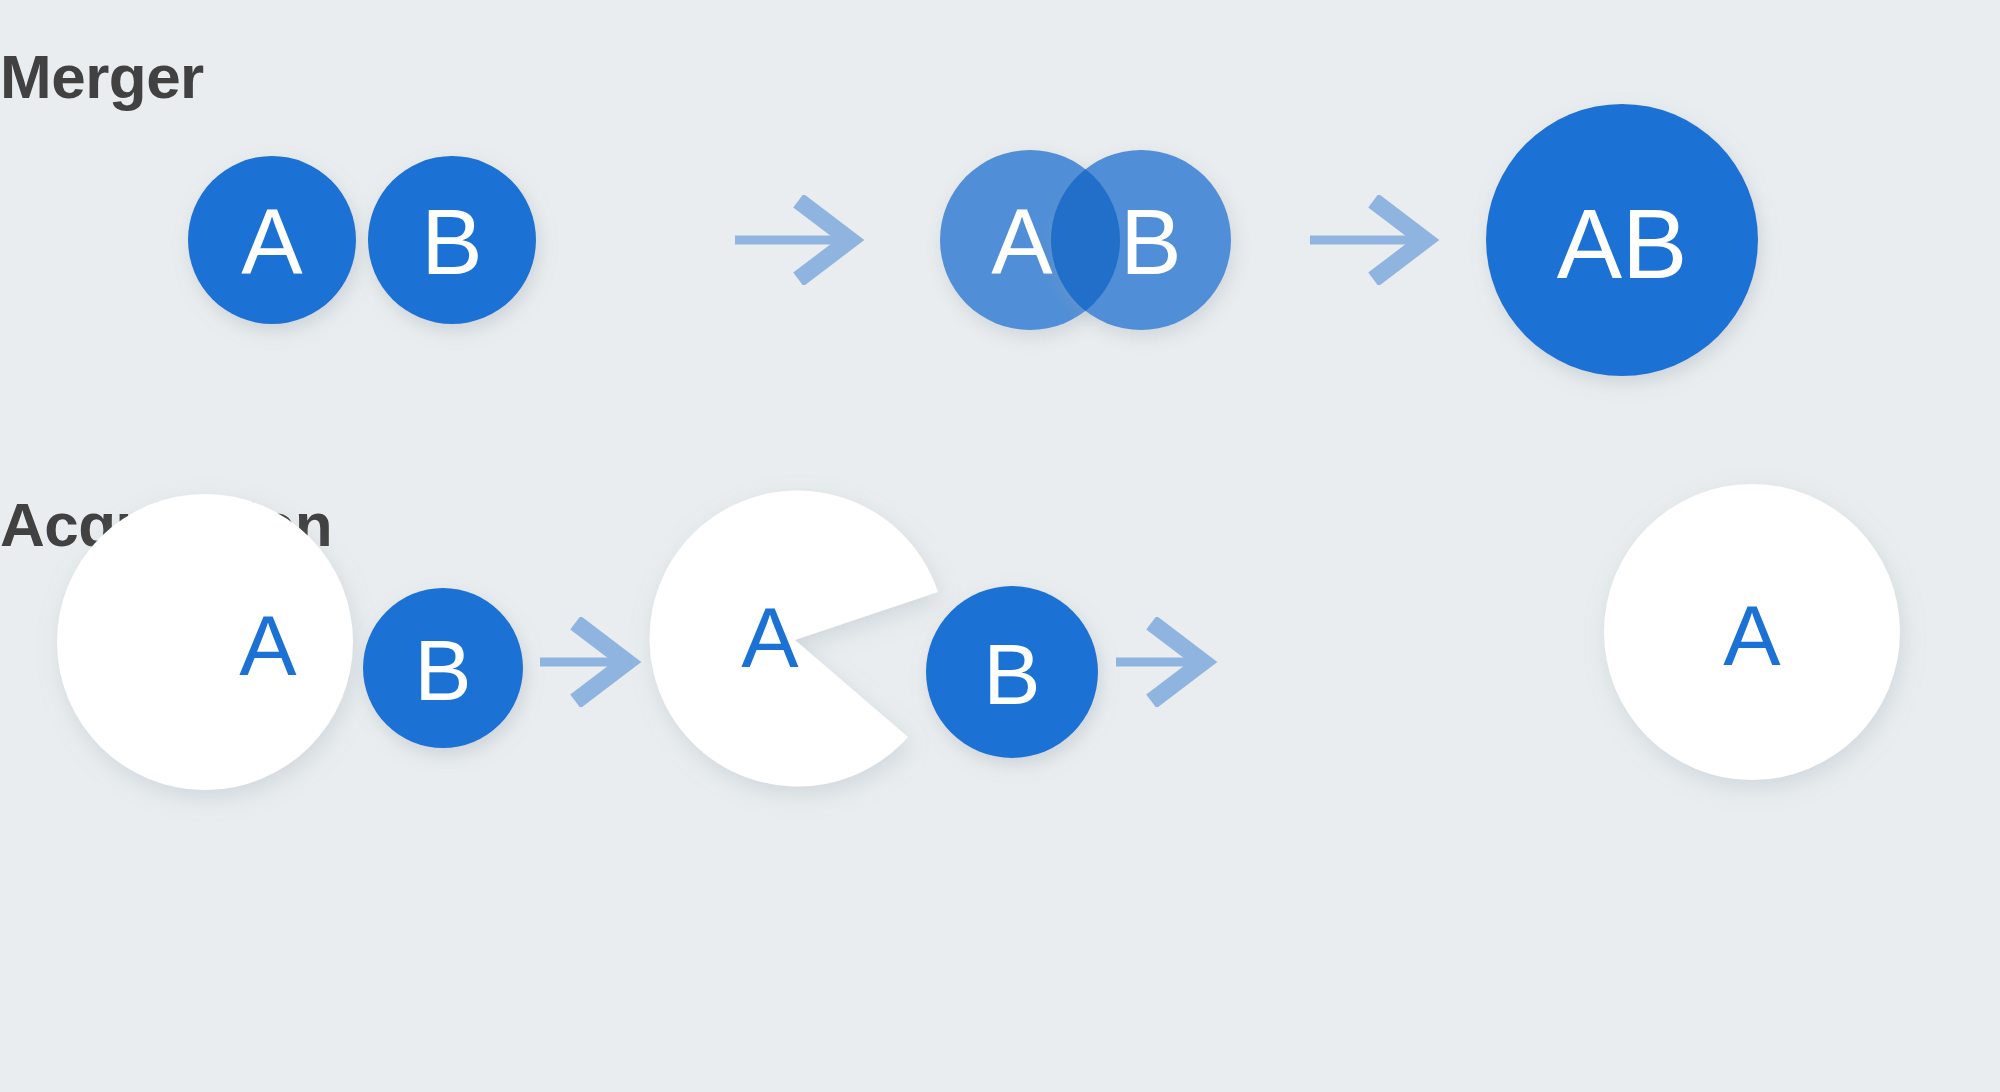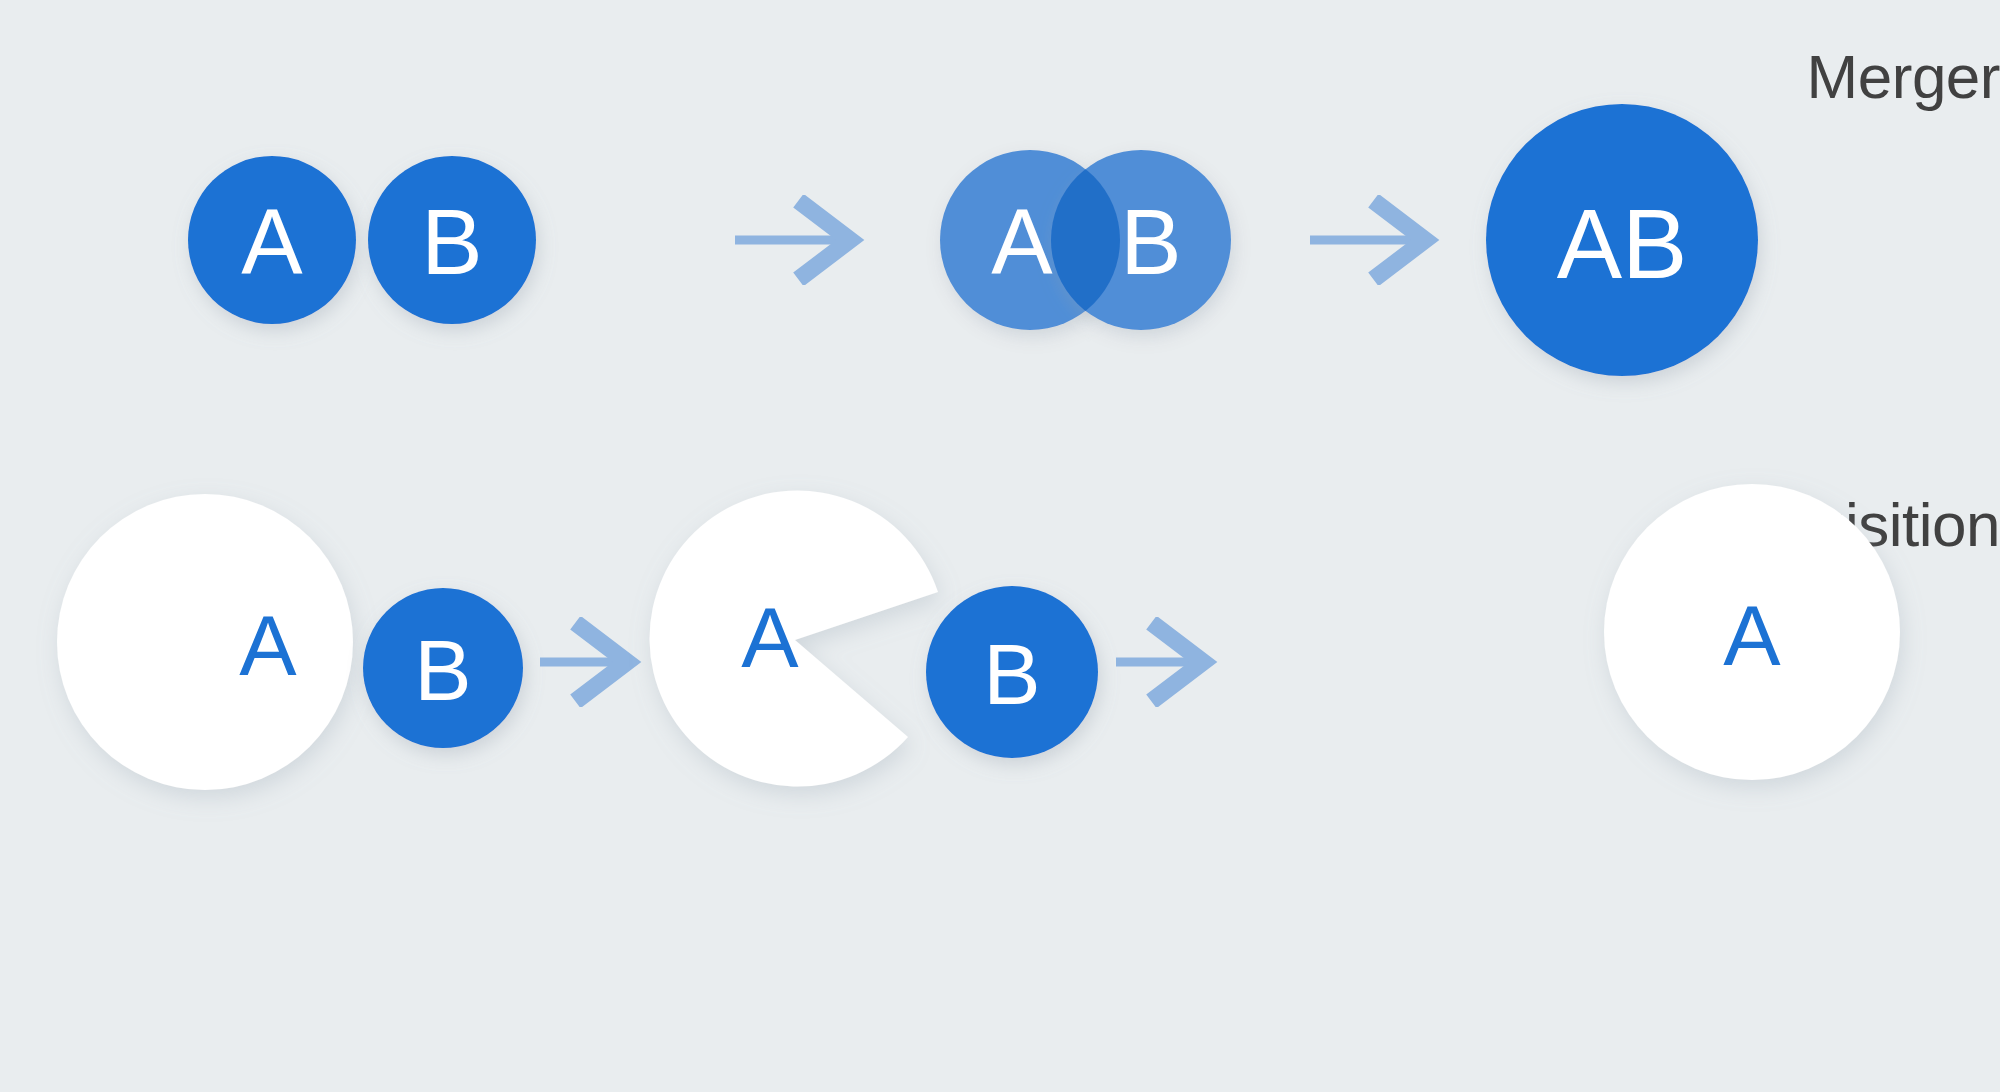--- a/index.html
+++ b/index.html
@@ -16,22 +16,22 @@
   }
   #stage {
     position: relative;
     width: 2000px;
     height: 1092px;
     background: #e9edef;
   }
   .section-title {
     position: absolute;
     width: 100%;
-    text-align: right;
-    font-weight: normal;
+    text-align: left;
+    font-weight: bold;
     color: #414141;
     letter-spacing: -0.5px;
     user-select: none;
   }
   #title-merger {
     top: 42px;
     font-size: 62px;
     line-height: 70px;
   }
   #title-acquisition {

